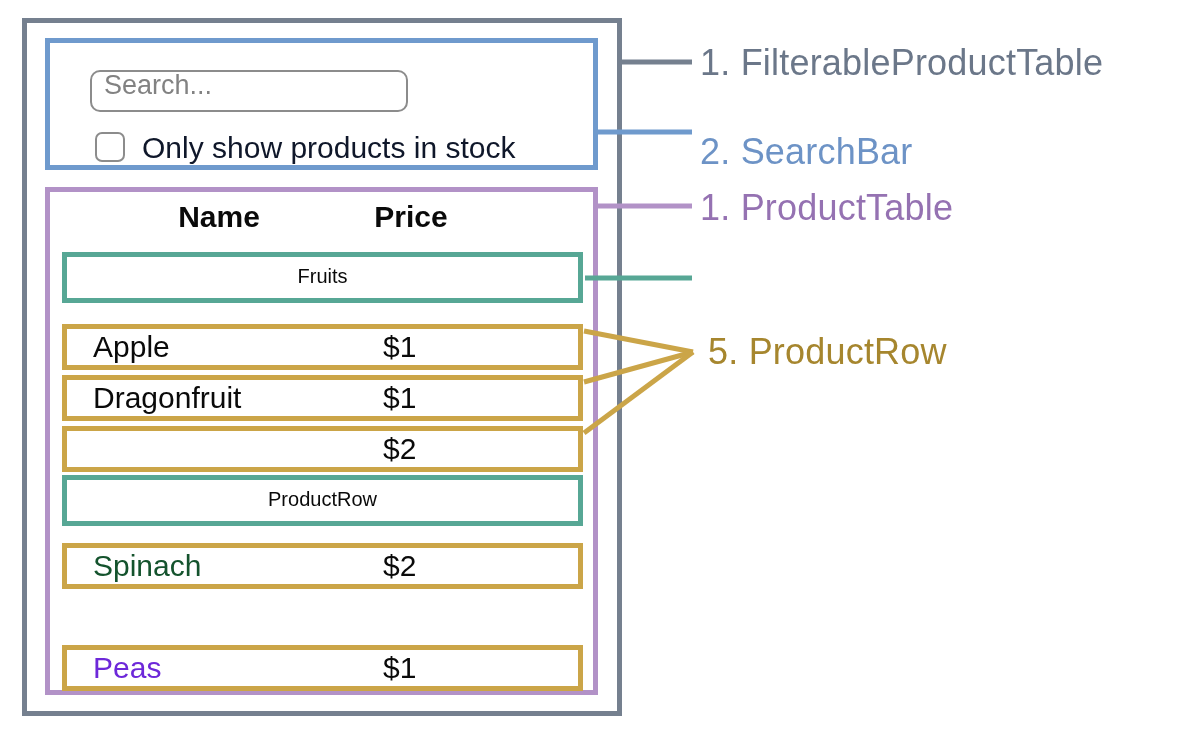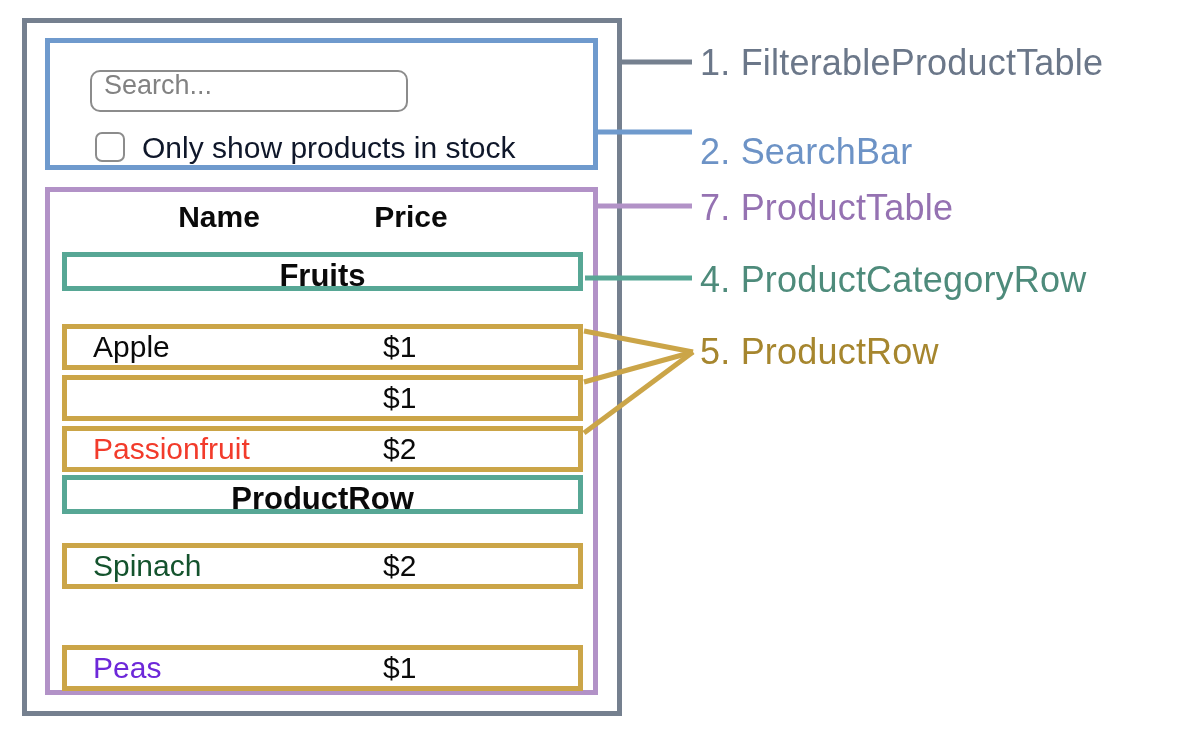--- a/index.html
+++ b/index.html
@@ -24,26 +24,26 @@
     left: 45px; top: 38px; width: 553px; height: 132px;
     border: 5px solid #6F9ACD;
     background: #ffffff;
   }
   .producttable-box {
     left: 45px; top: 187px; width: 553px; height: 508px;
     border: 5px solid #B292C7;
     background: #ffffff;
   }
   .category-box {
-    left: 62px; width: 521px; height: 39px;
+    left: 62px; width: 521px; height: 51px;
     border: 5px solid #57A795;
     background: #ffffff;
     text-align: center;
-    font-weight: bold;
-    font-size: 31px;
+    font-weight: normal;
+    font-size: 20px;
     line-height: 38px;
     color: #0A0A0A;
   }
   .product-row {
     left: 62px; width: 521px; height: 46px;
     border: 5px solid #CBA548;
     background: #ffffff;
     font-size: 30px;
     line-height: 36px;
     color: #0A0A0A;
@@ -128,24 +128,24 @@
   <div class="abs col-header name">Name</div>
   <div class="abs col-header price">Price</div>
 
   <div class="abs category-box" style="top:252px">Fruits</div>
 
   <div class="abs product-row" style="top:308px">
     <span class="pname" style="color: rgb(10, 10, 10);">Apple</span>
     <span class="pprice">$1</span>
   </div>
   <div class="abs product-row" style="top:359px">
+    <span class="pname" style="color: rgb(10, 10, 10);">Dragonfruit</span>
     <span class="pprice">$1</span>
   </div>
   <div class="abs product-row" style="top:410px">
-    <span class="pname" style="color: rgb(242, 59, 43);">Passionfruit</span>
     <span class="pprice">$2</span>
   </div>
 
   <div class="abs category-box" style="top:475px">ProductRow</div>
 
   <div class="abs product-row" style="top:527px">
     <span class="pname" style="color: #14532d;">Spinach</span>
     <span class="pprice">$2</span>
   </div>
   <div class="abs product-row" style="top:629px">
@@ -158,17 +158,16 @@
     <line x1="598" y1="132" x2="692" y2="132" stroke="#6F9ACD" stroke-width="5"></line>
     <line x1="598" y1="206" x2="692" y2="206" stroke="#B292C7" stroke-width="5"></line>
     <line x1="585" y1="278" x2="692" y2="278" stroke="#57A795" stroke-width="5"></line>
     <line x1="584" y1="331" x2="693" y2="352" stroke="#CBA548" stroke-width="5"></line>
     <line x1="584" y1="382" x2="693" y2="352" stroke="#CBA548" stroke-width="5"></line>
     <line x1="584" y1="433" x2="693" y2="352" stroke="#CBA548" stroke-width="5"></line>
   </svg>
 
   <div class="abs legend-label legend-1" style="color: rgb(107, 119, 137);">1. FilterableProductTable</div>
   <div class="abs legend-label legend-2" style="color: rgb(109, 147, 198);">2. SearchBar</div>
-  <div class="abs legend-label legend-3" style="color: rgb(149, 114, 178);">7. ProductTable</div>
-  <div class="abs legend-label legend-4" style="color: rgb(78, 139, 123);">4. ProductCategoryRow</div>
-  <div class="abs legend-label legend-5" style="color: rgb(166, 134, 46);">5. ProductRow</div>
+  <div class="abs legend-label legend-3" style="color: rgb(149, 114, 178);">1. ProductTable</div>
+  <div class="abs legend-label legend-5" style="color: rgb(166, 134, 46); margin-left: 8px;">5. ProductRow</div>
 
 </div>
 
 </body></html>

